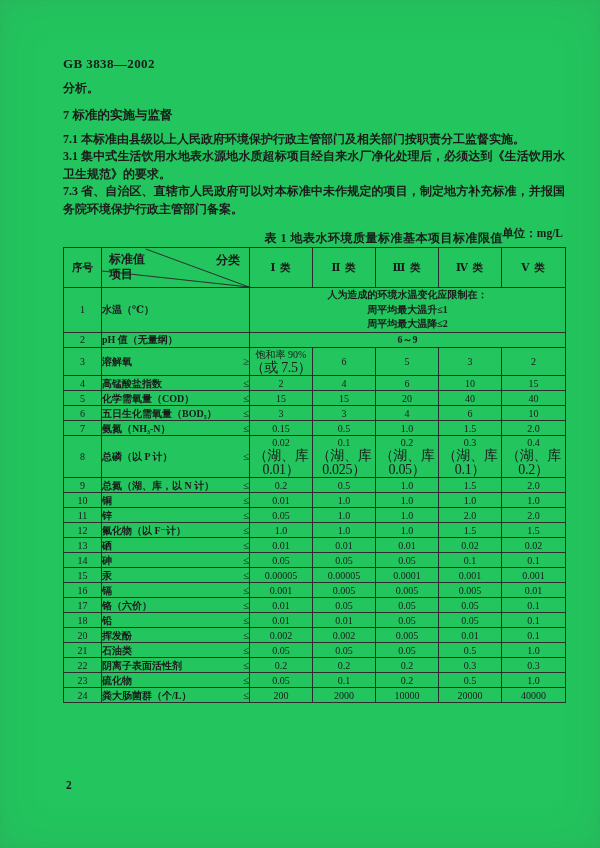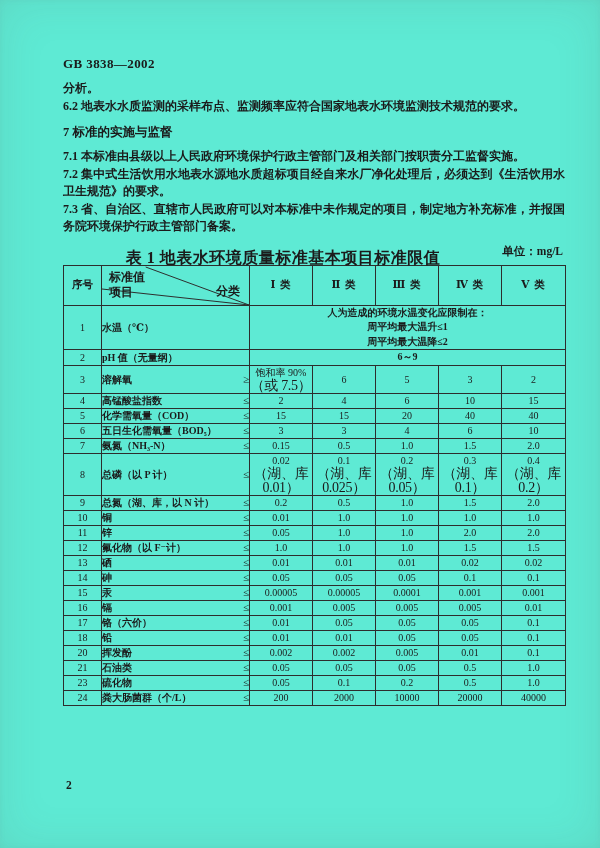--- a/index.html
+++ b/index.html
@@ -5,58 +5,58 @@
   html,body{margin:0;padding:0;}
   body{
     width:600px;height:848px;
     background:#f1f1ee;
     font-family:"Liberation Serif","DejaVu Serif",serif;
     color:#1b1b1b;
     position:relative;overflow:hidden;
   }
   .page{
     position:absolute;inset:0;
-    background:#5eead4;
+    background:#22c55e;
     box-shadow:inset 0 0 46px rgba(90,90,85,.12), inset 0 0 6px rgba(120,120,115,.08);
     box-sizing:border-box;
     padding:56px 35px 0 63px;
   }
   .doc-code{
     font-weight:bold;font-size:13px;letter-spacing:.4px;margin-bottom:8px;
   }
   p.body-par{
     margin:0;font-size:12px;line-height:17.5px;
     font-weight:bold;text-align:justify;
   }
   .section-heading{
     font-size:12.5px;font-weight:bold;margin:9px 0 7px 0;
   }
   .caption-row{position:relative;margin-top:8px;height:20px;}
   .table-title{
-    position:absolute;left:0;width:440px;text-align:center;
-    font-size:16px;font-weight:bold;top:4px;letter-spacing:.5px;
+    position:absolute;left:0;width:440px;text-align:right;
+    font-size:12px;font-weight:bold;top:4px;letter-spacing:.5px;
   }
   .unit-label{position:absolute;right:2px;top:0;font-size:11.5px;font-weight:bold;}
 
   table.std{
     border-collapse:collapse;table-layout:fixed;width:502px;
     margin-top:1px;
     border:1.5px solid #262626;
   }
   table.std th, table.std td{
     border:1px solid #2d2d2d;
     padding:0;overflow:hidden;
   }
   thead th{height:39px;font-size:10.5px;font-weight:bold;}
   th.seq{text-align:center;margin-top:38px;}
   th.diag{position:relative;}
   th.diag svg{position:absolute;inset:0;width:100%;height:100%;}
   th.diag .lab{position:absolute;font-size:12px;font-weight:bold;}
   .lab-std{left:7px;top:3px;}
-  .lab-cls{right:9px;top:17px;}
+  .lab-cls{right:9px;top:4px;}
   .lab-item{left:7px;bottom:4px;}
   th.cls{text-align:center;letter-spacing:1px;}
 
   tbody td{font-size:10px;height:14px;line-height:13px;}
   td.no{text-align:center;}
   td.item{padding:1px 5px 1px 6px;margin-left:36px;}
   td.item .inner{display:flex;justify-content:space-between;align-items:center;}
   td.item .iname{font-weight:bold;white-space:nowrap;}
   td.item .isym{font-size:11px;font-weight:normal;}
   td.val{text-align:center;}
@@ -66,26 +66,25 @@
   .page-number{position:absolute;left:66px;top:779px;font-size:11.5px;font-weight:bold;}
 </style>
 </head>
 <body>
 
 <div class="page">
 
   <div class="doc-code">GB 3838—2002</div>
 
   <p class="body-par">分析。</p>
-  <p class="body-par">6.2  地表水水质监测的采样布点、监测频率应符合国家地表水环境监测技术规范的要求。</p>
 
   <div class="section-heading">7  标准的实施与监督</div>
 
   <p class="body-par">7.1  本标准由县级以上人民政府环境保护行政主管部门及相关部门按职责分工监督实施。</p>
-  <p class="body-par">7.2  集中式生活饮用水地表水源地水质超标项目经自来水厂净化处理后，必须达到《生活饮用水卫生规范》的要求。</p>
+  <p class="body-par">3.1  集中式生活饮用水地表水源地水质超标项目经自来水厂净化处理后，必须达到《生活饮用水卫生规范》的要求。</p>
   <p class="body-par">7.3  省、自治区、直辖市人民政府可以对本标准中未作规定的项目，制定地方补充标准，并报国务院环境保护行政主管部门备案。</p>
 
   <div class="caption-row">
     <div class="table-title">表 1  地表水环境质量标准基本项目标准限值</div>
     <div class="unit-label">单位：mg/L</div>
   </div>
 
   <table class="std">
     <colgroup>
       <col style="width:38px">
@@ -382,20 +381,34 @@
               <span class="isym">≤</span>
             </div>
           </td>
           <td class="val"><span class="line1">0.05</span></td>
           <td class="val"><span class="line1">0.05</span></td>
           <td class="val"><span class="line1">0.05</span></td>
           <td class="val"><span class="line1">0.5</span></td>
           <td class="val"><span class="line1">1.0</span></td>
         </tr>
         <tr>
+          <td class="no">22</td>
+          <td class="item">
+            <div class="inner">
+              <span class="iname">阴离子表面活性剂</span>
+              <span class="isym">≤</span>
+            </div>
+          </td>
+          <td class="val"><span class="line1">0.2</span></td>
+          <td class="val"><span class="line1">0.2</span></td>
+          <td class="val"><span class="line1">0.2</span></td>
+          <td class="val"><span class="line1">0.3</span></td>
+          <td class="val"><span class="line1">0.3</span></td>
+        </tr>
+        <tr>
           <td class="no">23</td>
           <td class="item">
             <div class="inner">
               <span class="iname">硫化物</span>
               <span class="isym">≤</span>
             </div>
           </td>
           <td class="val"><span class="line1">0.05</span></td>
           <td class="val"><span class="line1">0.1</span></td>
           <td class="val"><span class="line1">0.2</span></td>

